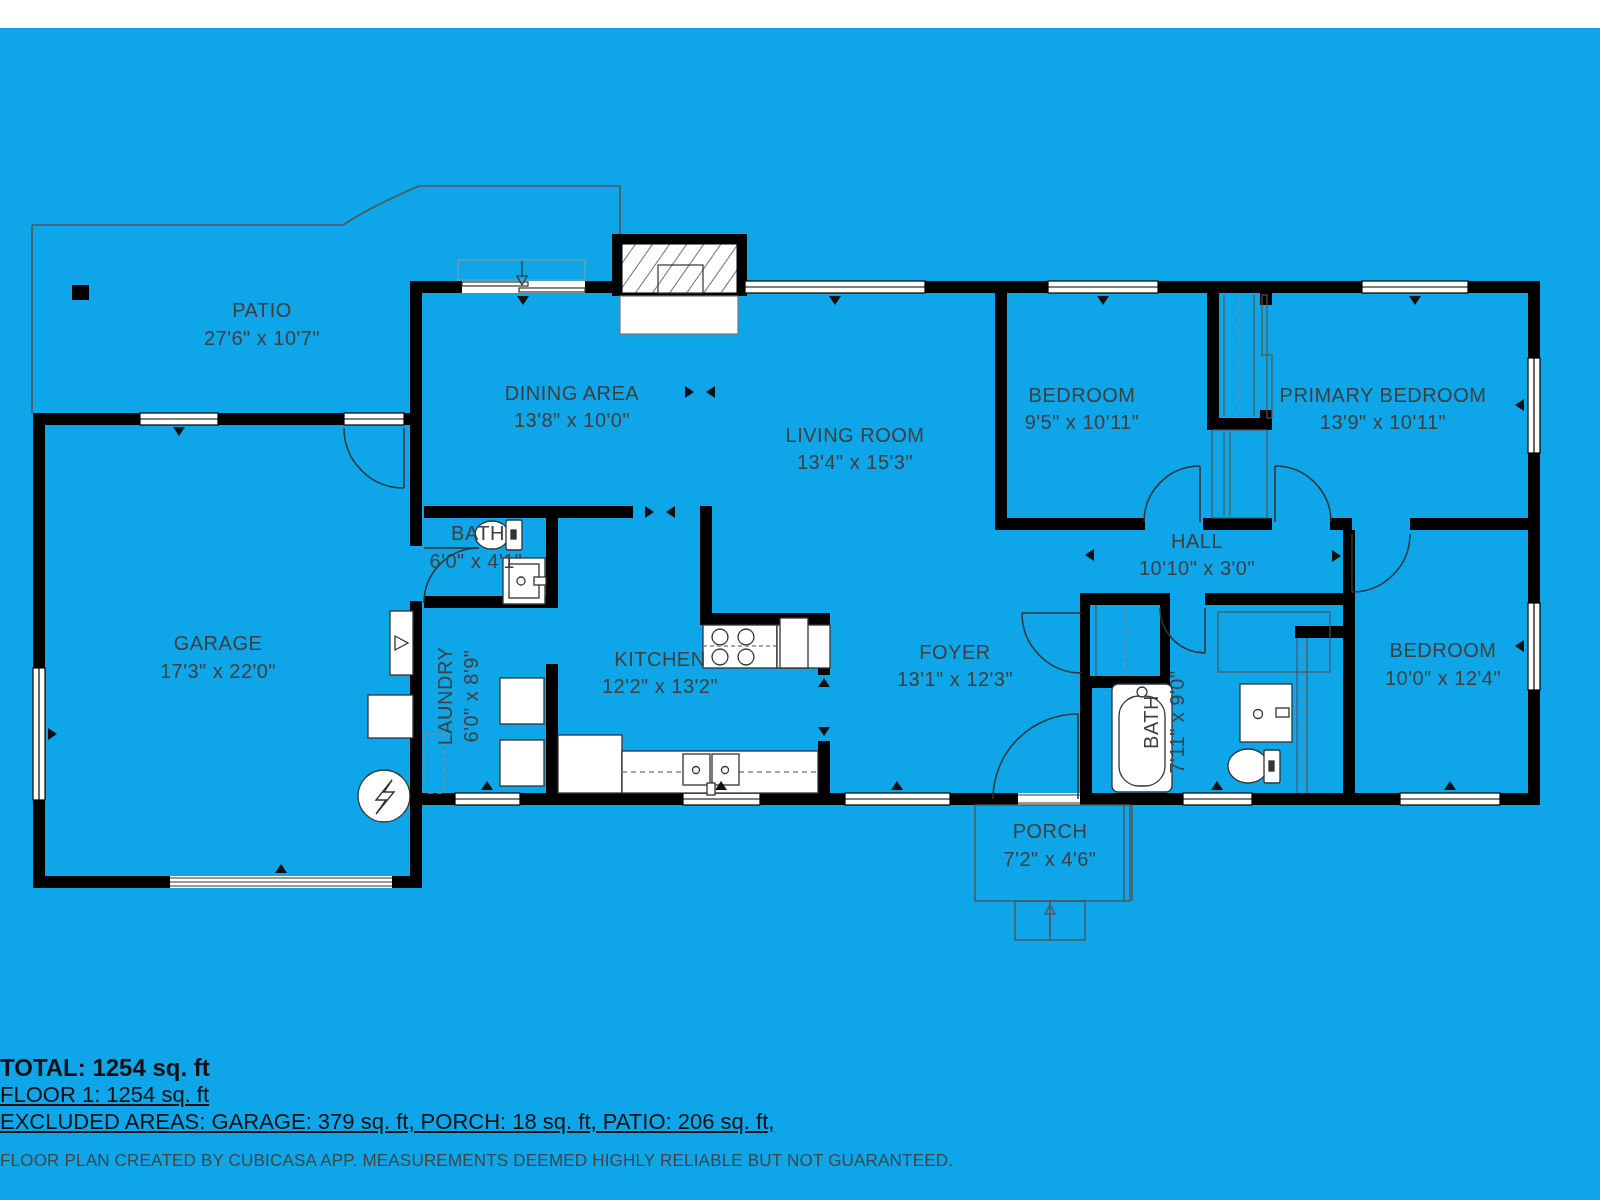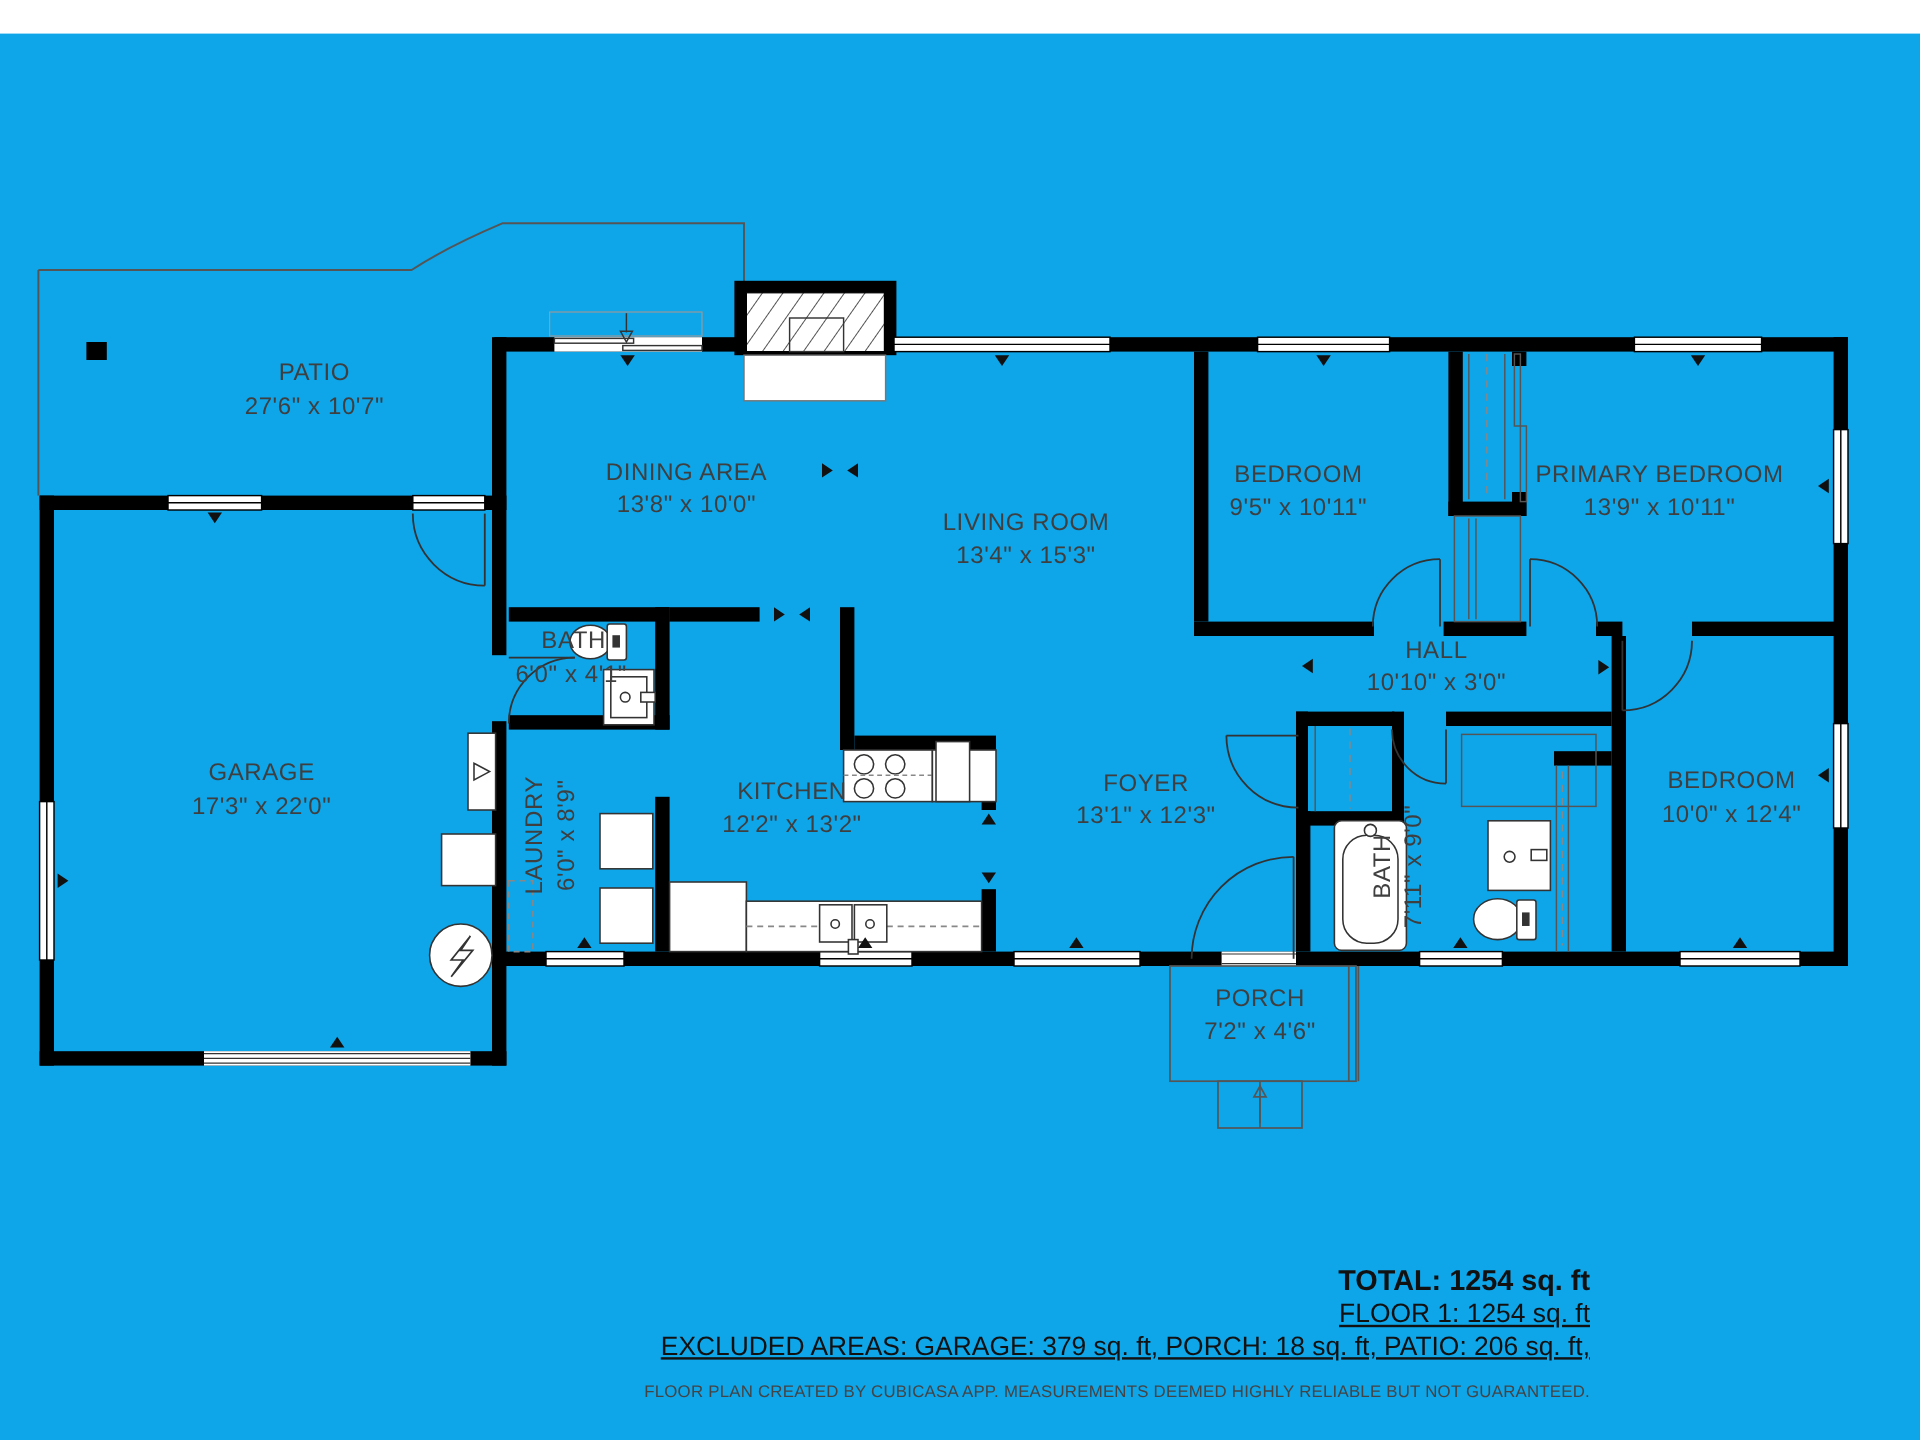--- a/index.html
+++ b/index.html
@@ -1,23 +1,23 @@
 <!DOCTYPE html>
 <html><head>
 <meta charset="utf-8">
 <style>
   html,body{margin:0;padding:0;background:#ffffff;}
   #stage{position:relative;width:1600px;height:1200px;background:#0ea5e9;overflow:hidden;
          font-family:"Liberation Sans",sans-serif;margin-top:28px;}
   svg text{font-family:"Liberation Sans",sans-serif;fill:#3f3f3f;letter-spacing:.5px;}
   .room-name,.room-dims{font-size:20px;}
-  #summary{position:absolute;left:0;top:1026px;width:1292px;text-align:right;color:#111;padding-left:33px;}
+  #summary{position:absolute;left:0;top:1026px;width:1292px;text-align:left;color:#111;}
   #summary .total{font-size:24px;font-weight:bold;line-height:27px;}
   #summary .line{font-size:22px;line-height:27px;text-decoration:underline;}
-  #summary .disclaimer{font-size:14px;color:#444;margin-top:16px;letter-spacing:.2px;}
+  #summary .disclaimer{font-size:17px;color:#444;margin-top:16px;letter-spacing:.2px;}
 </style>
 </head>
 <body>
 
 <div id="stage">
 <svg width="1600" height="1200" viewBox="0 0 1600 1200">
   <defs>
     <pattern id="hatch" width="14" height="14" patternTransform="rotate(35)" patternUnits="userSpaceOnUse">
       <rect width="14" height="14" fill="#ffffff"></rect>
       <line x1="0" y1="0" x2="0" y2="14" stroke="#333" stroke-width="1.4"></line>

